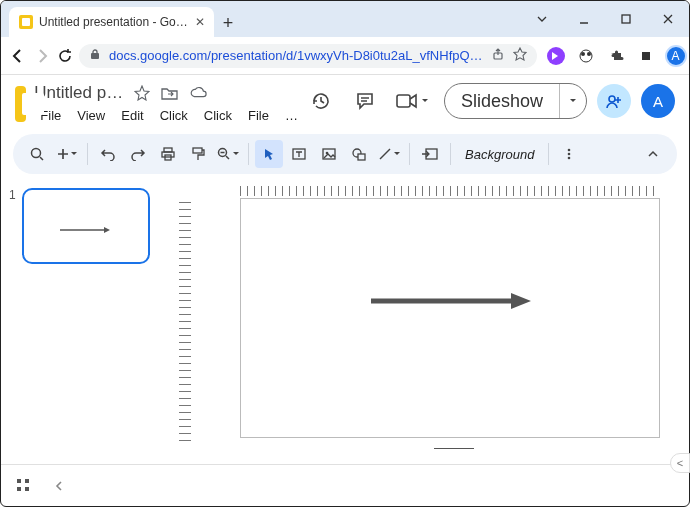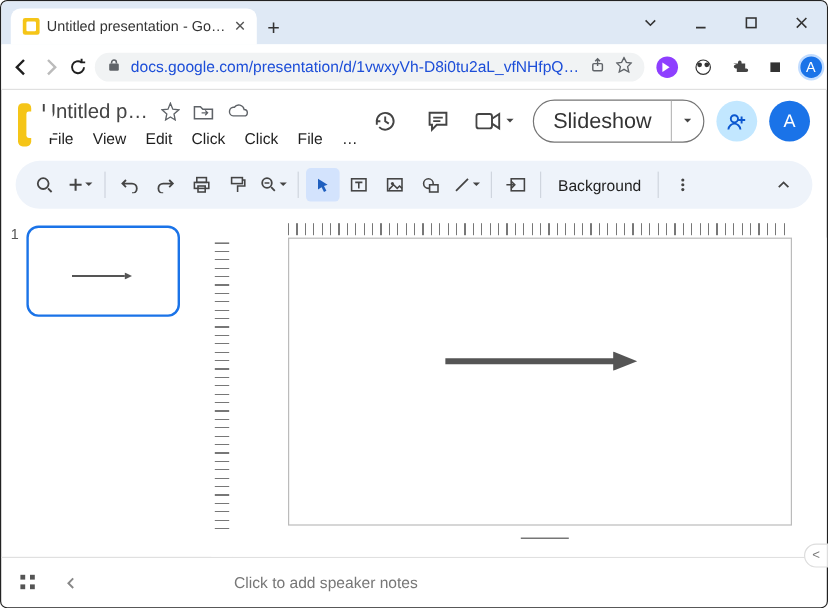--- a/index.html
+++ b/index.html
@@ -46,21 +46,21 @@
 .docheader-right{margin-left:auto;display:flex;align-items:center;gap:10px;}
 .hr-icon-btn{width:34px;height:34px;border-radius:50%;display:flex;align-items:center;justify-content:center;color:#444;}
 .meet-pill{height:34px; display:flex;align-items:center;gap:2px;color:#444;padding:0 4px;}
 .slideshow-pill{height:36px;border:1px solid #757575;border-radius:18px;display:flex;align-items:center;}
 .slideshow-pill .main{padding:0 16px;font-size:18px;color:#333;border-right:1px solid #bbb;height:100%;display:flex;align-items:center;}
 .slideshow-pill .drop{width:26px;display:flex;align-items:center;justify-content:center;color:#444;}
 .sharebtn{width:34px;height:34px;border-radius:50%;background:#c2e7ff;display:flex;align-items:center;justify-content:center;color:#0b57d0;}
 .bigavatar{width:34px;height:34px;border-radius:50%;background:#1a73e8;color:#fff;display:flex;align-items:center;justify-content:center;font-size:15px;}
 
 
-.toolbar{ margin:8px 12px 6px 12px; height:40px; background:#eef3fa; border-radius:20px; display:flex; align-items:center; padding:0 10px; gap:2px;}
+.toolbar{ margin:8px 12px 6px 12px; height:40px; background:#eef3fa; border-radius:20px; display:flex; align-items:center; padding:0 10px; gap:2px;font-style:italic;}
 .tbtn{ min-width:28px; height:28px; display:flex; align-items:center; justify-content:center; color:#444; border-radius:4px; padding:0 2px;}
 .tbtn.active{background:#d3e3fd;}
 .sep{width:1px;height:22px;background:#cfd5de;margin:0 4px;}
 .bgbtn{font-size:13px;color:#1f1f1f;padding:0 8px;}
 .toolbar .right{margin-left:auto;display:flex;align-items:center;}
 
 
 .editarea{ flex:1; display:flex; overflow:hidden;}
 .slidepanel{ width:175px; padding:8px; display:flex;}
 .slidenum{ font-size:12px; color:#555; margin-right:6px;}
@@ -397,16 +397,15 @@
           <rect x="2" y="2" width="4" height="4" fill="#555"></rect>
           <rect x="10" y="2" width="4" height="4" fill="#555"></rect>
           <rect x="2" y="10" width="4" height="4" fill="#555"></rect>
           <rect x="10" y="10" width="4" height="4" fill="#555"></rect>
         </svg></span>
     <span class="pagerbtn">
         <svg width="10" height="14" viewBox="0 0 10 14">
           <path d="M7 3L3 7l4 4" stroke="#888" fill="none" stroke-width="1.6"></path>
         </svg>
       </span>
-    <span class="notespl">Click to add speaker notes</span>
   </div>
   <div class="cornertoggle">&lt;</div>
 </div>
 
 </body></html>

